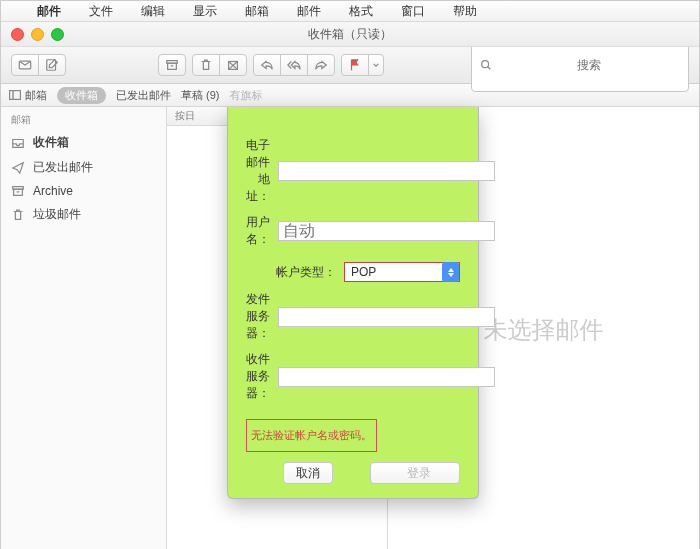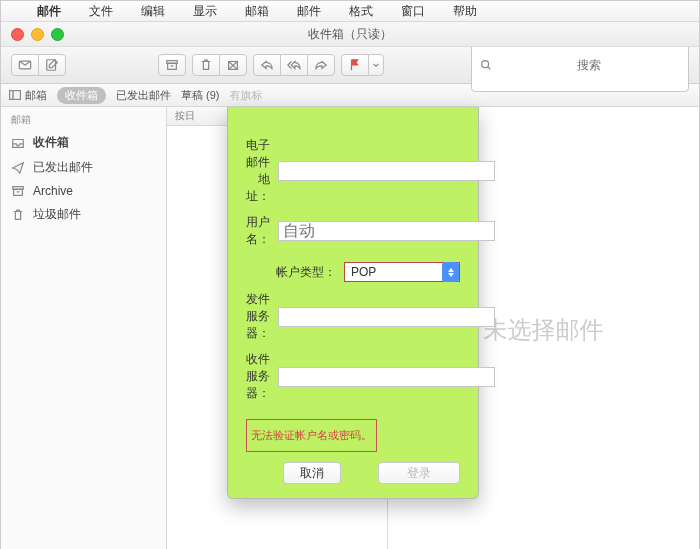--- a/index.html
+++ b/index.html
@@ -50,21 +50,21 @@
   .frow .inp{flex:1;height:20px;border:1px solid #c6c6c6;background:#fff;box-sizing:border-box;padding:0 4px;font-size:16px;}
   .frow.gap{margin-top:14px;}
   .frow .dd{flex:1;height:20px;border:1px solid #c04545;background:#fff;display:flex;align-items:center;box-sizing:border-box;position:relative;}
   .frow .dd .val{padding:0 6px;font-size:12px;}
   .frow .dd .arr{position:absolute;right:0;top:-1px;bottom:-1px;width:17px;background:#4a90ff;border-radius:3px;display:flex;flex-direction:column;align-items:center;justify-content:center;gap:0;}
   .arr::before{content:"";border-left:3px solid transparent;border-right:3px solid transparent;border-bottom:4px solid #fff;margin-bottom:1px;}
   .arr::after{content:"";border-left:3px solid transparent;border-right:3px solid transparent;border-top:4px solid #fff;}
   .err{border:1px solid #d35050;color:#d04343;font-size:11px;padding:8px 4px;display:inline-block;margin:8px 0 10px 0;}
   .btnrow{display:flex;justify-content:space-between;}
   .mbtn{width:80px;height:20px;border:1px solid #c8c8c8;border-radius:4px;background:linear-gradient(#ffffff,#f3f3f3);font-size:12px;display:flex;align-items:center;justify-content:center;margin-left:37px;}
-  .mbtn.dis{color:#b9b9b9;}
+  .mbtn.dis{color:#b9b9b9;padding-left:8px;}
   svg{stroke:#8a8a8a;fill:none;stroke-width:1.4;}
 </style>
 </head>
 <body>
 
 <div class="canvas">
 
   <div class="menubar">
     <span class="apple"></span>
     <span style="font-weight:600">邮件</span>

